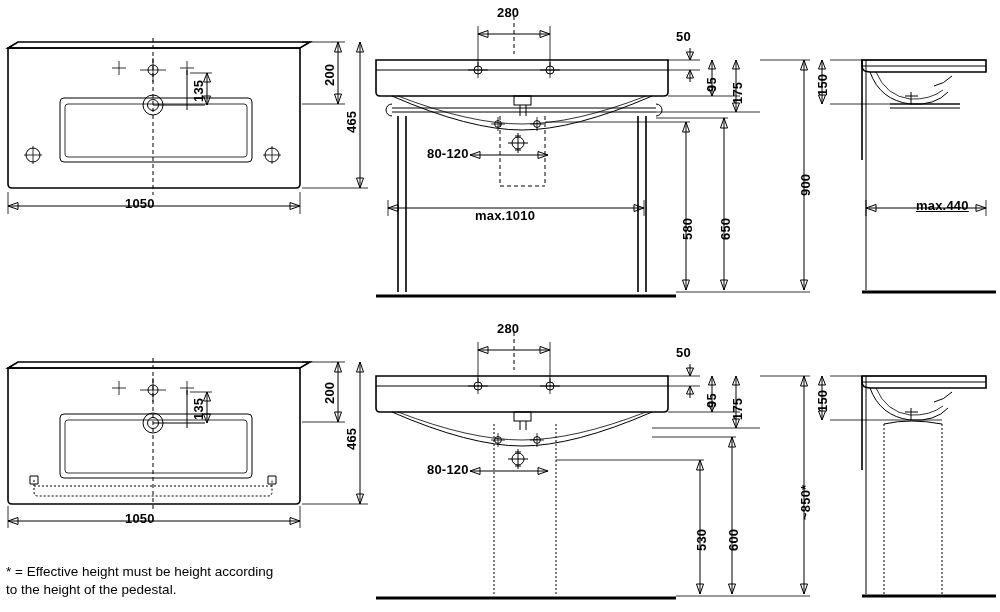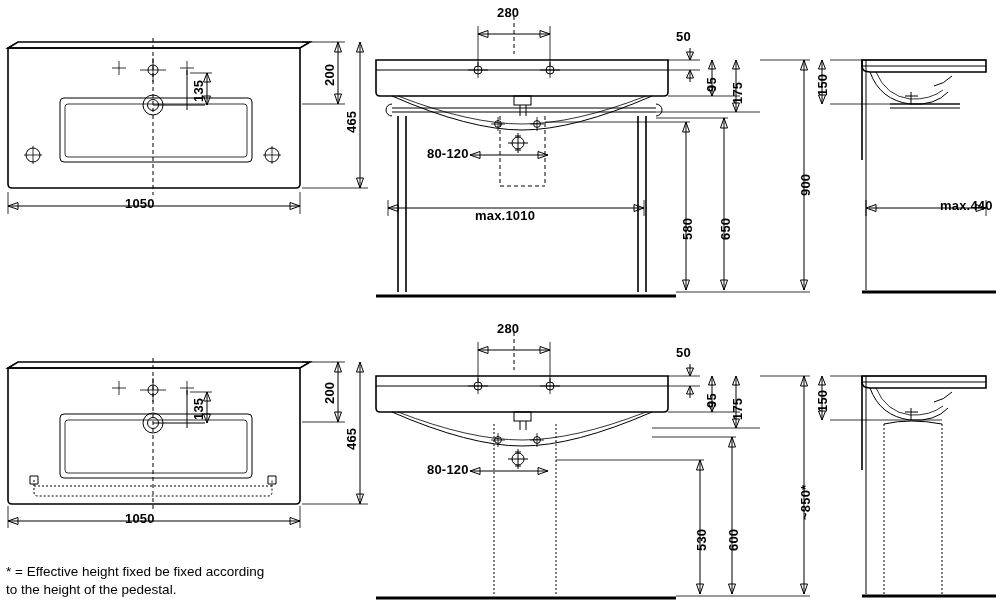--- a/index.html
+++ b/index.html
@@ -319,34 +319,34 @@
 <div class="lbl" style="left:676px;top:29px;">50</div>
 <div class="lbl vert" style="left:704px;top:92px;transform:rotate(-90deg);">95</div>
 <div class="lbl vert" style="left:730px;top:104px;transform:rotate(-90deg);">175</div>
 <div class="lbl" style="left:427px;top:146px;">80-120</div>
 <div class="lbl" style="left:475px;top:208px;">max.1010</div>
 <div class="lbl vert" style="left:680px;top:240px;transform:rotate(-90deg);">580</div>
 <div class="lbl vert" style="left:718px;top:240px;transform:rotate(-90deg);">650</div>
 <div class="lbl vert" style="left:798px;top:196px;transform:rotate(-90deg);">900</div>
 
 <div class="lbl vert" style="left:815px;top:96px;transform:rotate(-90deg);">150</div>
-<div class="lbl" style="left:940px;top:198px;">max.440</div>
+<div class="lbl" style="left:916px;top:198px;text-decoration:underline;">max.440</div>
 
 <div class="lbl" style="left:125px;top:511px;">1050</div>
 <div class="lbl vert" style="left:322px;top:404px;transform:rotate(-90deg);">200</div>
 <div class="lbl vert" style="left:344px;top:450px;transform:rotate(-90deg);">465</div>
 <div class="lbl vert" style="left:191px;top:420px;transform:rotate(-90deg);">135</div>
 
 <div class="lbl" style="left:497px;top:321px;">280</div>
 <div class="lbl" style="left:676px;top:345px;">50</div>
 <div class="lbl vert" style="left:704px;top:408px;transform:rotate(-90deg);">95</div>
 <div class="lbl vert" style="left:730px;top:420px;transform:rotate(-90deg);">175</div>
 <div class="lbl" style="left:427px;top:462px;">80-120</div>
 <div class="lbl vert" style="left:694px;top:551px;transform:rotate(-90deg);">530</div>
 <div class="lbl vert" style="left:726px;top:551px;transform:rotate(-90deg);">600</div>
 <div class="lbl vert" style="left:798px;top:520px;transform:rotate(-90deg);">~850*</div>
 
 <div class="lbl vert" style="left:815px;top:412px;transform:rotate(-90deg);">150</div>
 
-<div class="note" style="left:6px;top:563px;">* = Effective height fixed be fixed according
+<div class="note" style="left:6px;top:563px;">* = Effective height must be height according
 to the height of the pedestal.</div>
 
 </div>
 
 </body></html>

